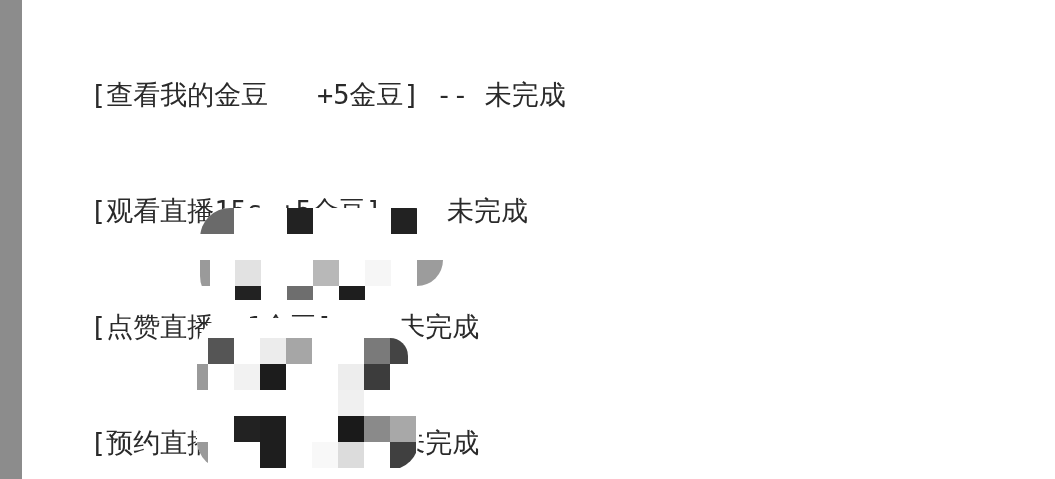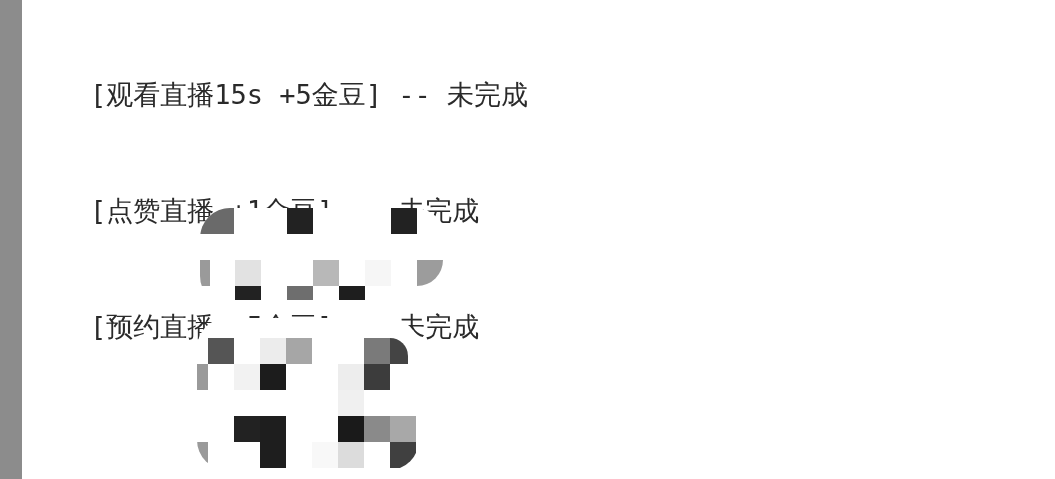--- a/index.html
+++ b/index.html
@@ -53,20 +53,21 @@
     height: 26px;
   }
 </style>
 </head>
 <body>
 
 <div class="screen">
   <div class="gutter"></div>
 
   <div class="log">
+    <span class="line">[查看我的金豆   +5金豆] -- 未完成</span>
     <span class="line">[观看直播15s +5金豆] -- 未完成</span>
     <span class="line">[点赞直播 +1金豆] -- 未完成</span>
     <span class="line">[预约直播 +5金豆] -- 未完成</span>
     
     
     
     
     
     
     

